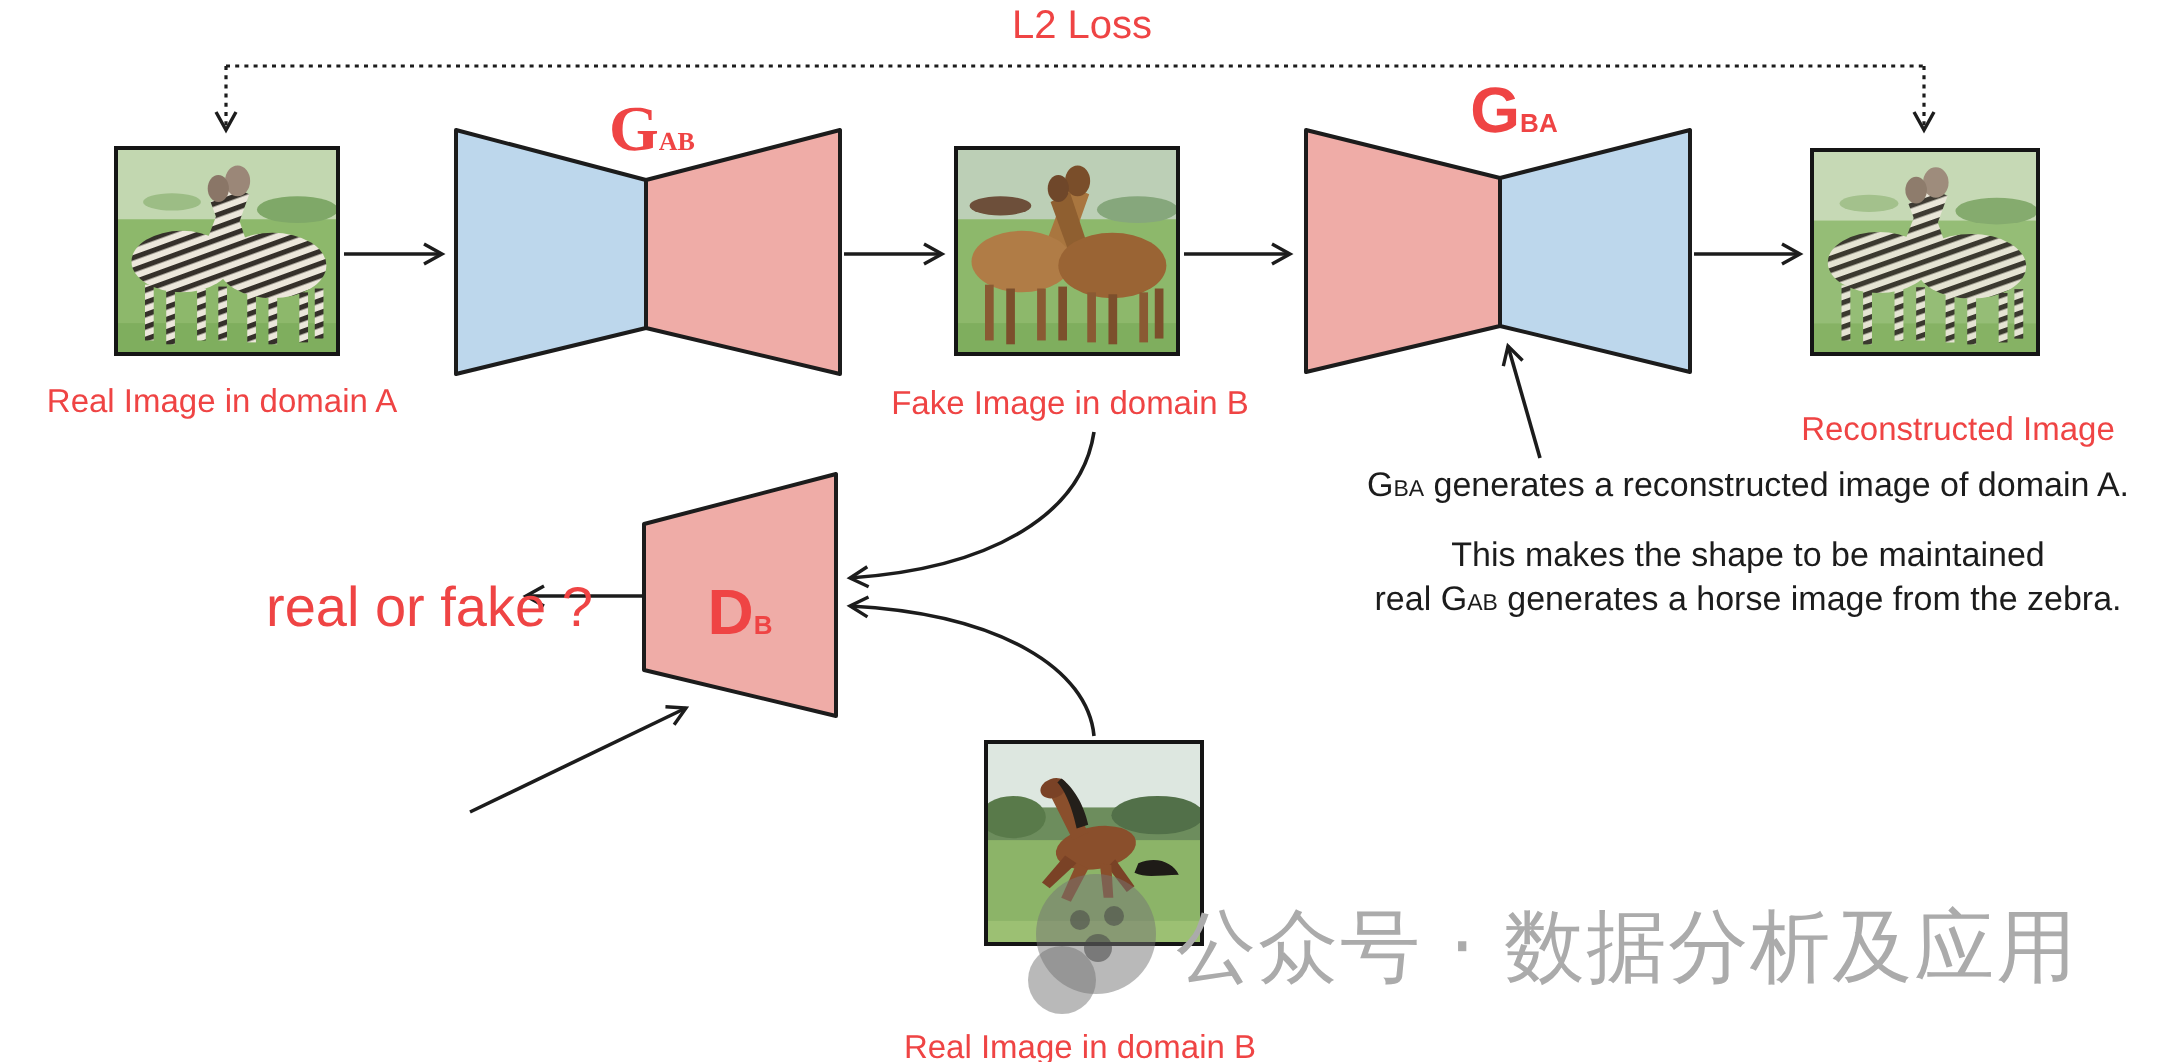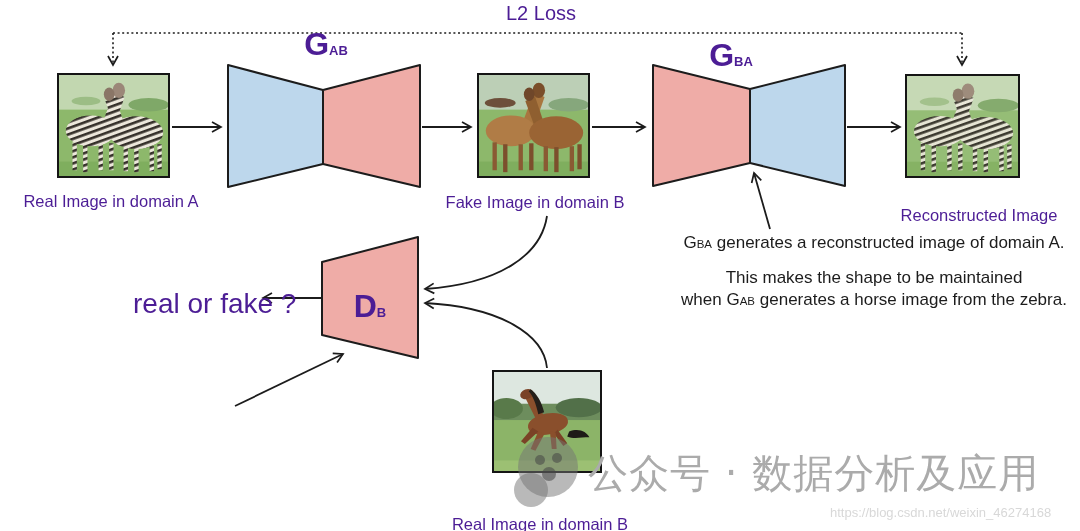--- a/index.html
+++ b/index.html
@@ -2,21 +2,21 @@
 <html><head>
 <meta charset="utf-8">
 <style>
   html,body{margin:0;padding:0;background:#ffffff;}
   #stage{position:relative;width:1080px;height:531px;background:#ffffff;overflow:hidden;
          font-family:"Liberation Sans",sans-serif;color:#1c1c1c;}
   svg{display:block;}
   .layer{position:absolute;left:0;top:0;}
   .photo{position:absolute;border:2px solid #151515;box-sizing:border-box;background:#9cc07e;}
   .photo svg{width:100%;height:100%;}
-  .lbl{position:absolute;white-space:nowrap;color:#4c1d95;}
+  .lbl{position:absolute;white-space:nowrap;color:#ef4444;}
   .caption{font-size:16.5px;transform:translateX(-50%);}
   .biglabel{font-size:32px;font-weight:bold;transform:translateX(-50%);letter-spacing:0;}
   .biglabel .sub{font-size:13px;font-weight:bold;}
   .ann{position:absolute;left:664px;width:420px;text-align:center;font-size:17px;}
   .subsm{font-size:11.5px;}
   .wmtext{position:absolute;left:588px;top:446px;font-size:40px;color:#ababab;
           letter-spacing:1px;font-family:"DejaVu Sans",sans-serif;text-align:right;}
   .wmurl{position:absolute;left:830px;top:505px;font-size:13px;color:#d8d8d8;
          font-family:"Liberation Sans",sans-serif;}
 </style>
@@ -162,49 +162,48 @@
         <polygon points="40,58 28,72 32,75 46,62" fill="#7a4226"></polygon>
         <polygon points="46,62 38,80 43,82 52,65" fill="#8a4f2c"></polygon>
         <polygon points="66,60 76,74 72,77 62,64" fill="#7a4226"></polygon>
         <polygon points="58,62 60,80 65,80 64,63" fill="#8a4f2c"></polygon>
       </g>
     </svg>
   </div>
 
   <div class="lbl" style="left:541px;top:2px;font-size:20px;transform:translateX(-50%);">L2 Loss</div>
 
-  <div class="lbl biglabel" style="left:326px;top:26px;"><span>G</span><span class="sub">AB</span></div>
-
-  <div class="lbl biglabel" style="left:731px;top:37px;"><span>G</span><span class="sub">BA</span></div>
+  <div class="lbl biglabel" style="left:326px;top:46px;font-family:Liberation Serif, serif;"><span>G</span><span class="sub">AB</span></div>
+
+  <div class="lbl biglabel" style="left:757px;top:37px;"><span>G</span><span class="sub">BA</span></div>
 
   <div class="lbl biglabel" style="left:370px;top:276px;margin-top:12px;"><span>D</span><span class="sub">B</span></div>
 
   <div class="lbl caption" style="left:111px;top:192px;">Real Image in domain A</div>
 
   <div class="lbl caption" style="left:535px;top:193px;">Fake Image in domain B</div>
 
   <div class="lbl caption" style="left:979px;top:206px;">Reconstructed Image</div>
 
   <div class="lbl caption" style="left:540px;top:483px;margin-top:32px;">Real Image in domain B</div>
 
   <div class="lbl" style="left:133px;top:288px;font-size:28px;">real or fake ?</div>
 
 
   <div class="ann" style="top:233px;"><span>G</span><span class="subsm">BA</span><span> generates a reconstructed image of domain A.</span></div>
 
   <div class="ann" style="top:268px;">This makes the shape to be maintained</div>
 
-  <div class="ann" style="top:290px;"><span>when </span><span>G</span><span class="subsm">AB</span><span> generates a horse image from the zebra.</span></div>
+  <div class="ann" style="top:290px;"><span>real </span><span>G</span><span class="subsm">AB</span><span> generates a horse image from the zebra.</span></div>
 
   <svg class="layer" width="1080" height="531" style="pointer-events:none;">
     <g>
       <circle cx="548" cy="467" r="30" fill="rgba(115,115,115,0.5)"></circle>
       <circle cx="531" cy="490" r="17" fill="rgba(115,115,115,0.5)"></circle>
       <circle cx="540" cy="460" r="5" fill="rgba(70,70,70,0.55)"></circle>
       <circle cx="557" cy="458" r="5" fill="rgba(70,70,70,0.55)"></circle>
       <circle cx="549" cy="474" r="7" fill="rgba(70,70,70,0.55)"></circle>
     </g>
   </svg>
 
   <div class="wmtext">公众号 · 数据分析及应用</div>
-  <div class="wmurl">https://blog.csdn.net/weixin_46274168</div>
 
 </div>
 
 </body></html>

